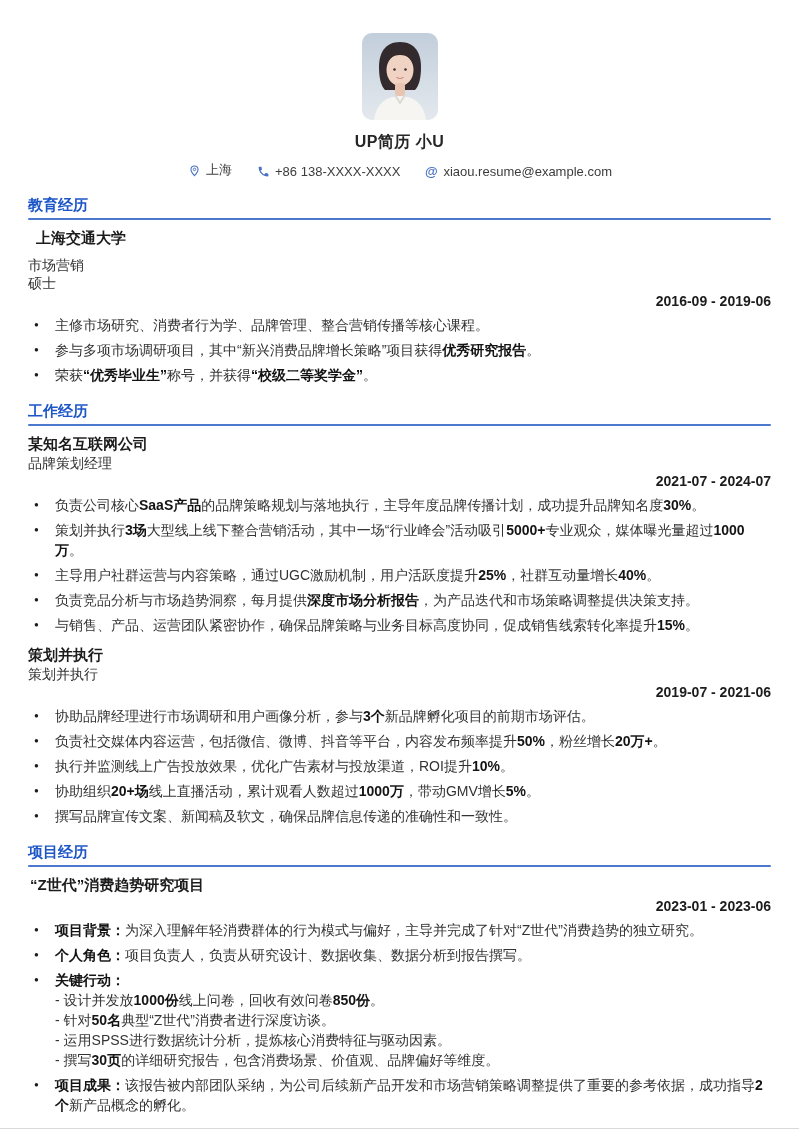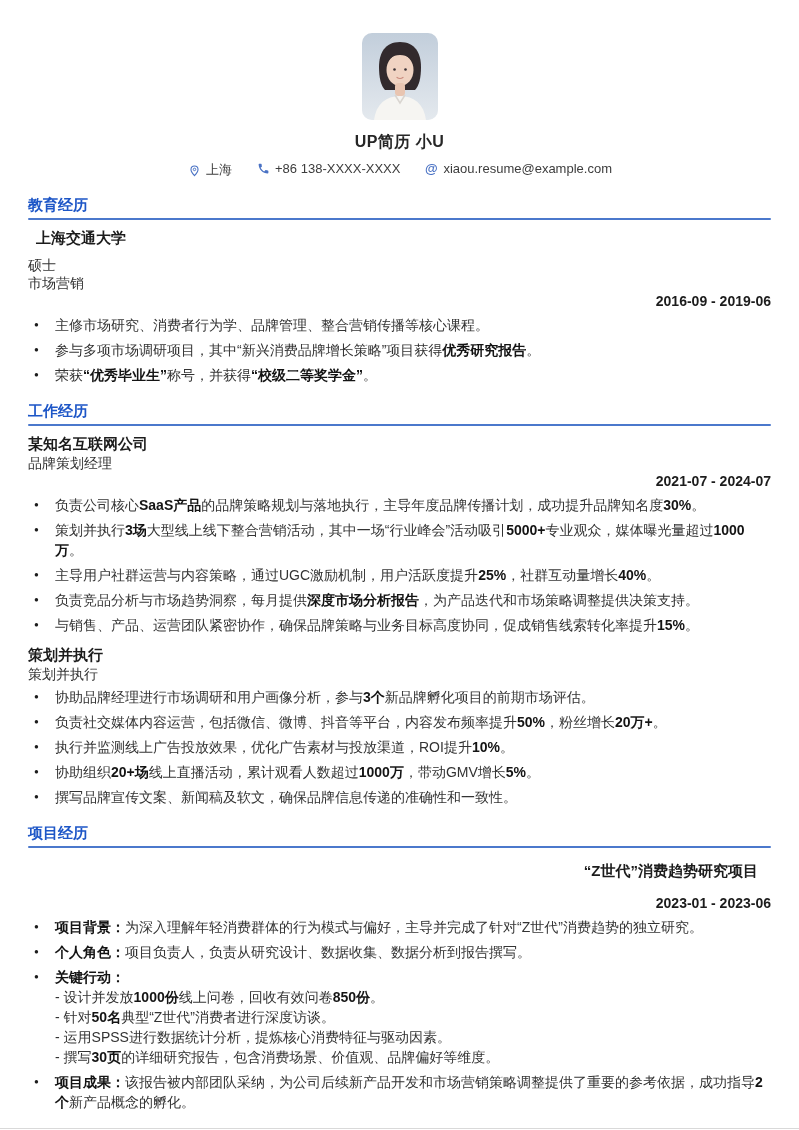--- a/index.html
+++ b/index.html
@@ -8,21 +8,21 @@
     background:#ffffff;
     font-family:"Liberation Sans","DejaVu Sans",sans-serif;
     color:var(--text,#333);
     -webkit-font-smoothing:antialiased;
   }
   .page{padding:0 28px;}
   .photo-row{display:flex;justify-content:center;padding-top:33px;}
   .photo{width:76px;height:87px;border-radius:10px;overflow:hidden;box-shadow:0 0 0 1px rgba(0,0,0,0.04) inset;}
   .photo svg{display:block;}
   .name{text-align:center;font-size:16px;font-weight:600;color:#262626;margin:8px 0 0;line-height:28px;letter-spacing:.5px;}
-  .contacts{display:flex;justify-content:center;align-items:flex-start;gap:24px;margin-top:5px;font-size:13px;color:#3c3c3c;}
+  .contacts{display:flex;justify-content:center;align-items:flex-end;gap:24px;margin-top:5px;font-size:13px;color:#3c3c3c;}
   .contact{display:flex;align-items:center;gap:5px;}
   .contact .icn{width:14px;height:14px;display:inline-flex;align-items:center;justify-content:center;}
   .contact .icn svg{width:13px;height:13px;display:block;}
   .contact .at{color:var(--icon,#4a72c4);font-weight:700;font-size:13px;line-height:13px;}
 
   .section{margin-top:17px;}
   .section-title{text-align:left;color:var(--accent,#1d56c7);font-size:15px;font-weight:700;line-height:18px;margin:0 0 4px;}
   .rule{height:2px;background:var(--rule,#4b78cc);border-radius:1px;}
 
   .entry{margin-top:8px;}
@@ -95,22 +95,22 @@
         <span>xiaou.resume@example.com</span>
       </span>
     </div>
 
   <div id="sections">
       <section class="section">
         <h2 class="section-title">教育经历</h2>
         <div class="rule"></div>
         <div class="entry">
           <h3 class="org" style="margin: 8px;">上海交通大学</h3>
+          <div class="meta">市场营销</div>
           <div class="meta">硕士</div>
-          <div class="meta">市场营销</div>
           <div class="date">2016-09 - 2019-06</div>
           <div class="bullets">
             <div class="bullet">
               <span class="dot" style="font-size: 8px;">●</span>
               <div class="btext"><span>主修市场研究、消费者行为学、品牌管理、整合营销传播等核心课程。</span></div>
             </div>
             <div class="bullet">
               <span class="dot" style="font-size: 8px;">●</span>
               <div class="btext"><span>参与多项市场调研项目，其中“新兴消费品牌增长策略”项目获得</span><span class="b">优秀研究报告</span><span>。</span></div>
             </div>
@@ -147,20 +147,21 @@
             </div>
             <div class="bullet">
               <span class="dot" style="font-size: 8px;">●</span>
               <div class="btext"><span>与销售、产品、运营团队紧密协作，确保品牌策略与业务目标高度协同，促成销售线索转化率提升</span><span class="b">15%</span><span>。</span></div>
             </div>
           </div>
         </div>
         <div class="entry">
           <h3 class="org" style="margin: 0px;">策划并执行</h3>
           <div class="meta">策划并执行</div>
+          <div class="date">2019-07 - 2021-06</div>
           <div class="bullets">
             <div class="bullet">
               <span class="dot" style="font-size: 8px;">●</span>
               <div class="btext"><span>协助品牌经理进行市场调研和用户画像分析，参与</span><span class="b">3个</span><span>新品牌孵化项目的前期市场评估。</span></div>
             </div>
             <div class="bullet">
               <span class="dot" style="font-size: 8px;">●</span>
               <div class="btext"><span>负责社交媒体内容运营，包括微信、微博、抖音等平台，内容发布频率提升</span><span class="b">50%</span><span>，粉丝增长</span><span class="b">20万+</span><span>。</span></div>
             </div>
             <div class="bullet">
@@ -175,21 +176,21 @@
               <span class="dot" style="font-size: 8px;">●</span>
               <div class="btext"><span>撰写品牌宣传文案、新闻稿及软文，确保品牌信息传递的准确性和一致性。</span></div>
             </div>
           </div>
         </div>
       </section>
       <section class="section">
         <h2 class="section-title">项目经历</h2>
         <div class="rule"></div>
         <div class="entry">
-          <h3 class="org" style="margin: 13px; text-align: right;">“Z世代”消费趋势研究项目</h3>
+          <h3 class="org" style="margin: 2px;">“Z世代”消费趋势研究项目</h3>
           <div class="date">2023-01 - 2023-06</div>
           <div class="bullets">
             <div class="bullet">
               <span class="dot" style="font-size: 8px;">●</span>
               <div class="btext"><span class="b">项目背景：</span><span>为深入理解年轻消费群体的行为模式与偏好，主导并完成了针对“Z世代”消费趋势的独立研究。</span></div>
             </div>
             <div class="bullet">
               <span class="dot" style="font-size: 8px;">●</span>
               <div class="btext"><span class="b">个人角色：</span><span>项目负责人，负责从研究设计、数据收集、数据分析到报告撰写。</span></div>
             </div>

